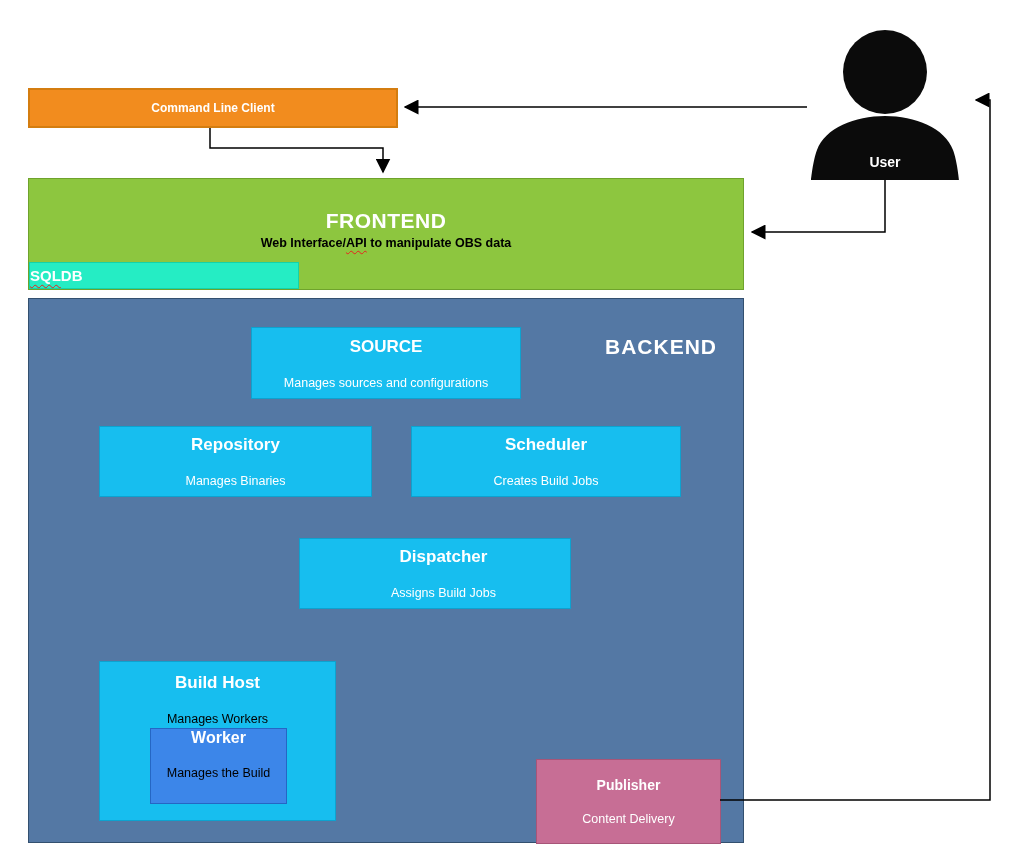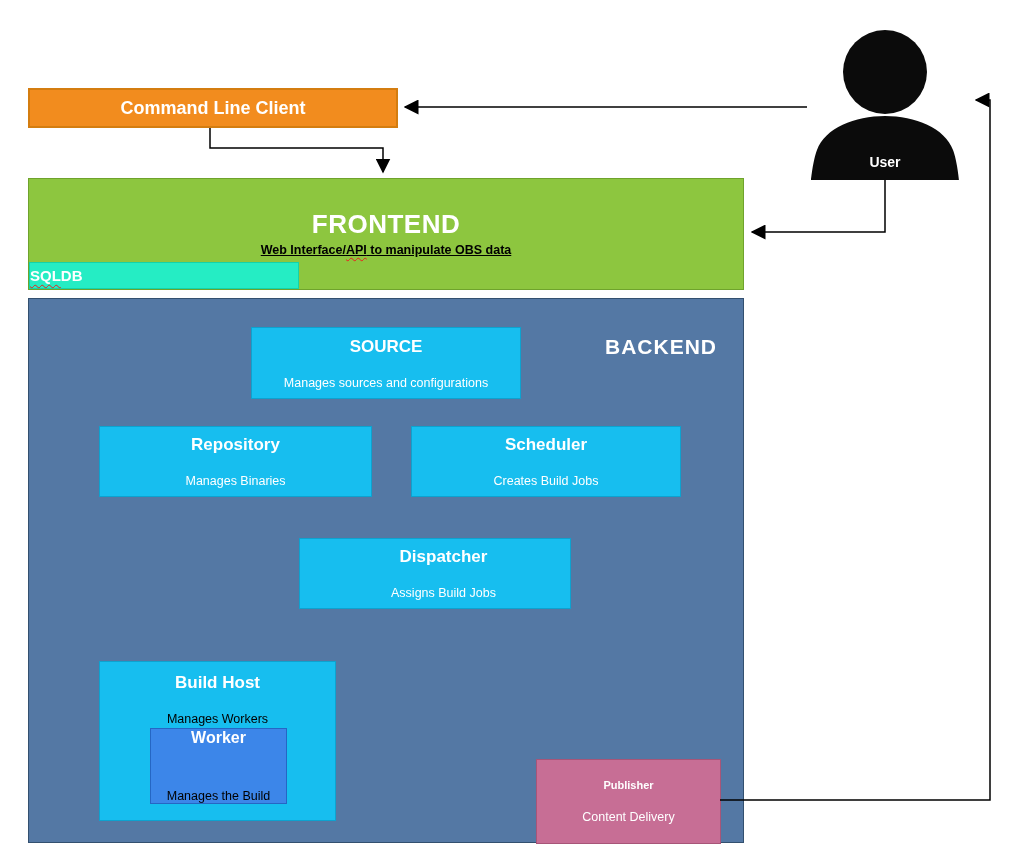--- a/index.html
+++ b/index.html
@@ -7,35 +7,35 @@
   body { font-family:"Liberation Sans", sans-serif; }
   .canvas { position:relative; width:1020px; height:867px; background:#ffffff; overflow:hidden; }
 
   .arrows { position:absolute; left:0; top:0; width:1020px; height:867px; z-index:6; pointer-events:none; }
   .conn { fill:none; stroke:#000; stroke-width:1.5; }
 
   .cli {
     position:absolute; left:28px; top:88px; width:370px; height:40px;
     background:var(--orange,#F28C1E); border:2px solid var(--orange_border,#D47D10);
     display:flex; align-items:center; justify-content:center;
-    color:#fff; font-weight:bold; font-size:18px; z-index:2;
+    color:#fff; font-weight:bold; font-size:12px; z-index:2;
   }
 
   .user-figure { position:absolute; left:803px; top:28px; width:164px; height:152px; z-index:2; }
   .user-figure svg { width:100%; height:100%; display:block; }
   .user-label { position:absolute; left:0; right:0; bottom:10px; text-align:center;
     color:#fff; font-weight:bold; font-size:14px; }
 
   .frontend {
     position:absolute; left:28px; top:178px; width:716px; height:112px;
     background:var(--green,#8DC63F); border:1px solid var(--green_border,#6FA32C); z-index:1;
   }
   .frontend-title { text-align:center; margin-top:30px; color:#fff; font-weight:bold;
-    font-size:26px; letter-spacing:.5px; }
-  .frontend-sub { text-align:center; margin-top:3px; color:#000; font-weight:bold; font-size:12.5px;text-decoration:underline; }
+    font-size:21px; letter-spacing:.5px; }
+  .frontend-sub { text-align:center; margin-top:3px; color:#000; font-weight:bold; font-size:12.5px; }
   .sqldb {
     position:absolute; left:0; bottom:0; width:270px; height:27px;
     background:var(--turquoise,#25EDC4); border:1px solid var(--turquoise_border,#14D3A9);
     display:flex; align-items:center; 
     color:#fff; font-weight:bold; font-size:15px;
   }
   .squiggle { text-decoration-line:underline; text-decoration-style:wavy;
     text-decoration-color:#e8211d; text-decoration-thickness:1px; text-underline-offset:3px; }
 
   .backend {
@@ -53,26 +53,26 @@
   .node .s { font-size:12.5px; margin-top:3px; }
   .dark-sub { color:#000; }
 
   .node-source     { left:222px; top:28px;  width:270px; height:72px; justify-content:center; }
   .node-repository { left:70px;  top:127px; width:273px; height:71px; justify-content:center; }
   .node-scheduler  { left:382px; top:127px; width:270px; height:71px; justify-content:center; }
   .node-dispatcher { left:270px; top:239px; width:272px; height:71px; justify-content:center;padding-left:17px; }
   .node-buildhost  { left:70px;  top:362px; width:237px; height:160px; padding-top:11px; }
   .node-worker     { left:50px;  top:66px;  width:137px; height:76px;
                      background:var(--worker_blue,#3C86E9); border:1px solid var(--worker_border,#2566C4);
-                     justify-content:space-between; }
+                     justify-content:flex-start; }
   .node-worker .t  { font-size:16px; }
   .node-publisher  { left:507px; top:460px; width:185px; height:85px;
                      background:var(--publisher_pink,#C76E95); border:1px solid var(--publisher_border,#A75578);
                      justify-content:center; }
-  .node-publisher .t { font-size:11px; }
+  .node-publisher .t { font-size:14px; }
 </style>
 </head>
 <body>
 
 <div class="canvas">
 
   <svg class="arrows" viewBox="0 0 1020 867">
     <defs>
       <marker id="ah" viewBox="0 0 10 10" refX="9" refY="5" markerWidth="10" markerHeight="10" orient="auto-start-reverse">
         <path d="M0,0 L10,5 L0,10 z" fill="#000"></path>

